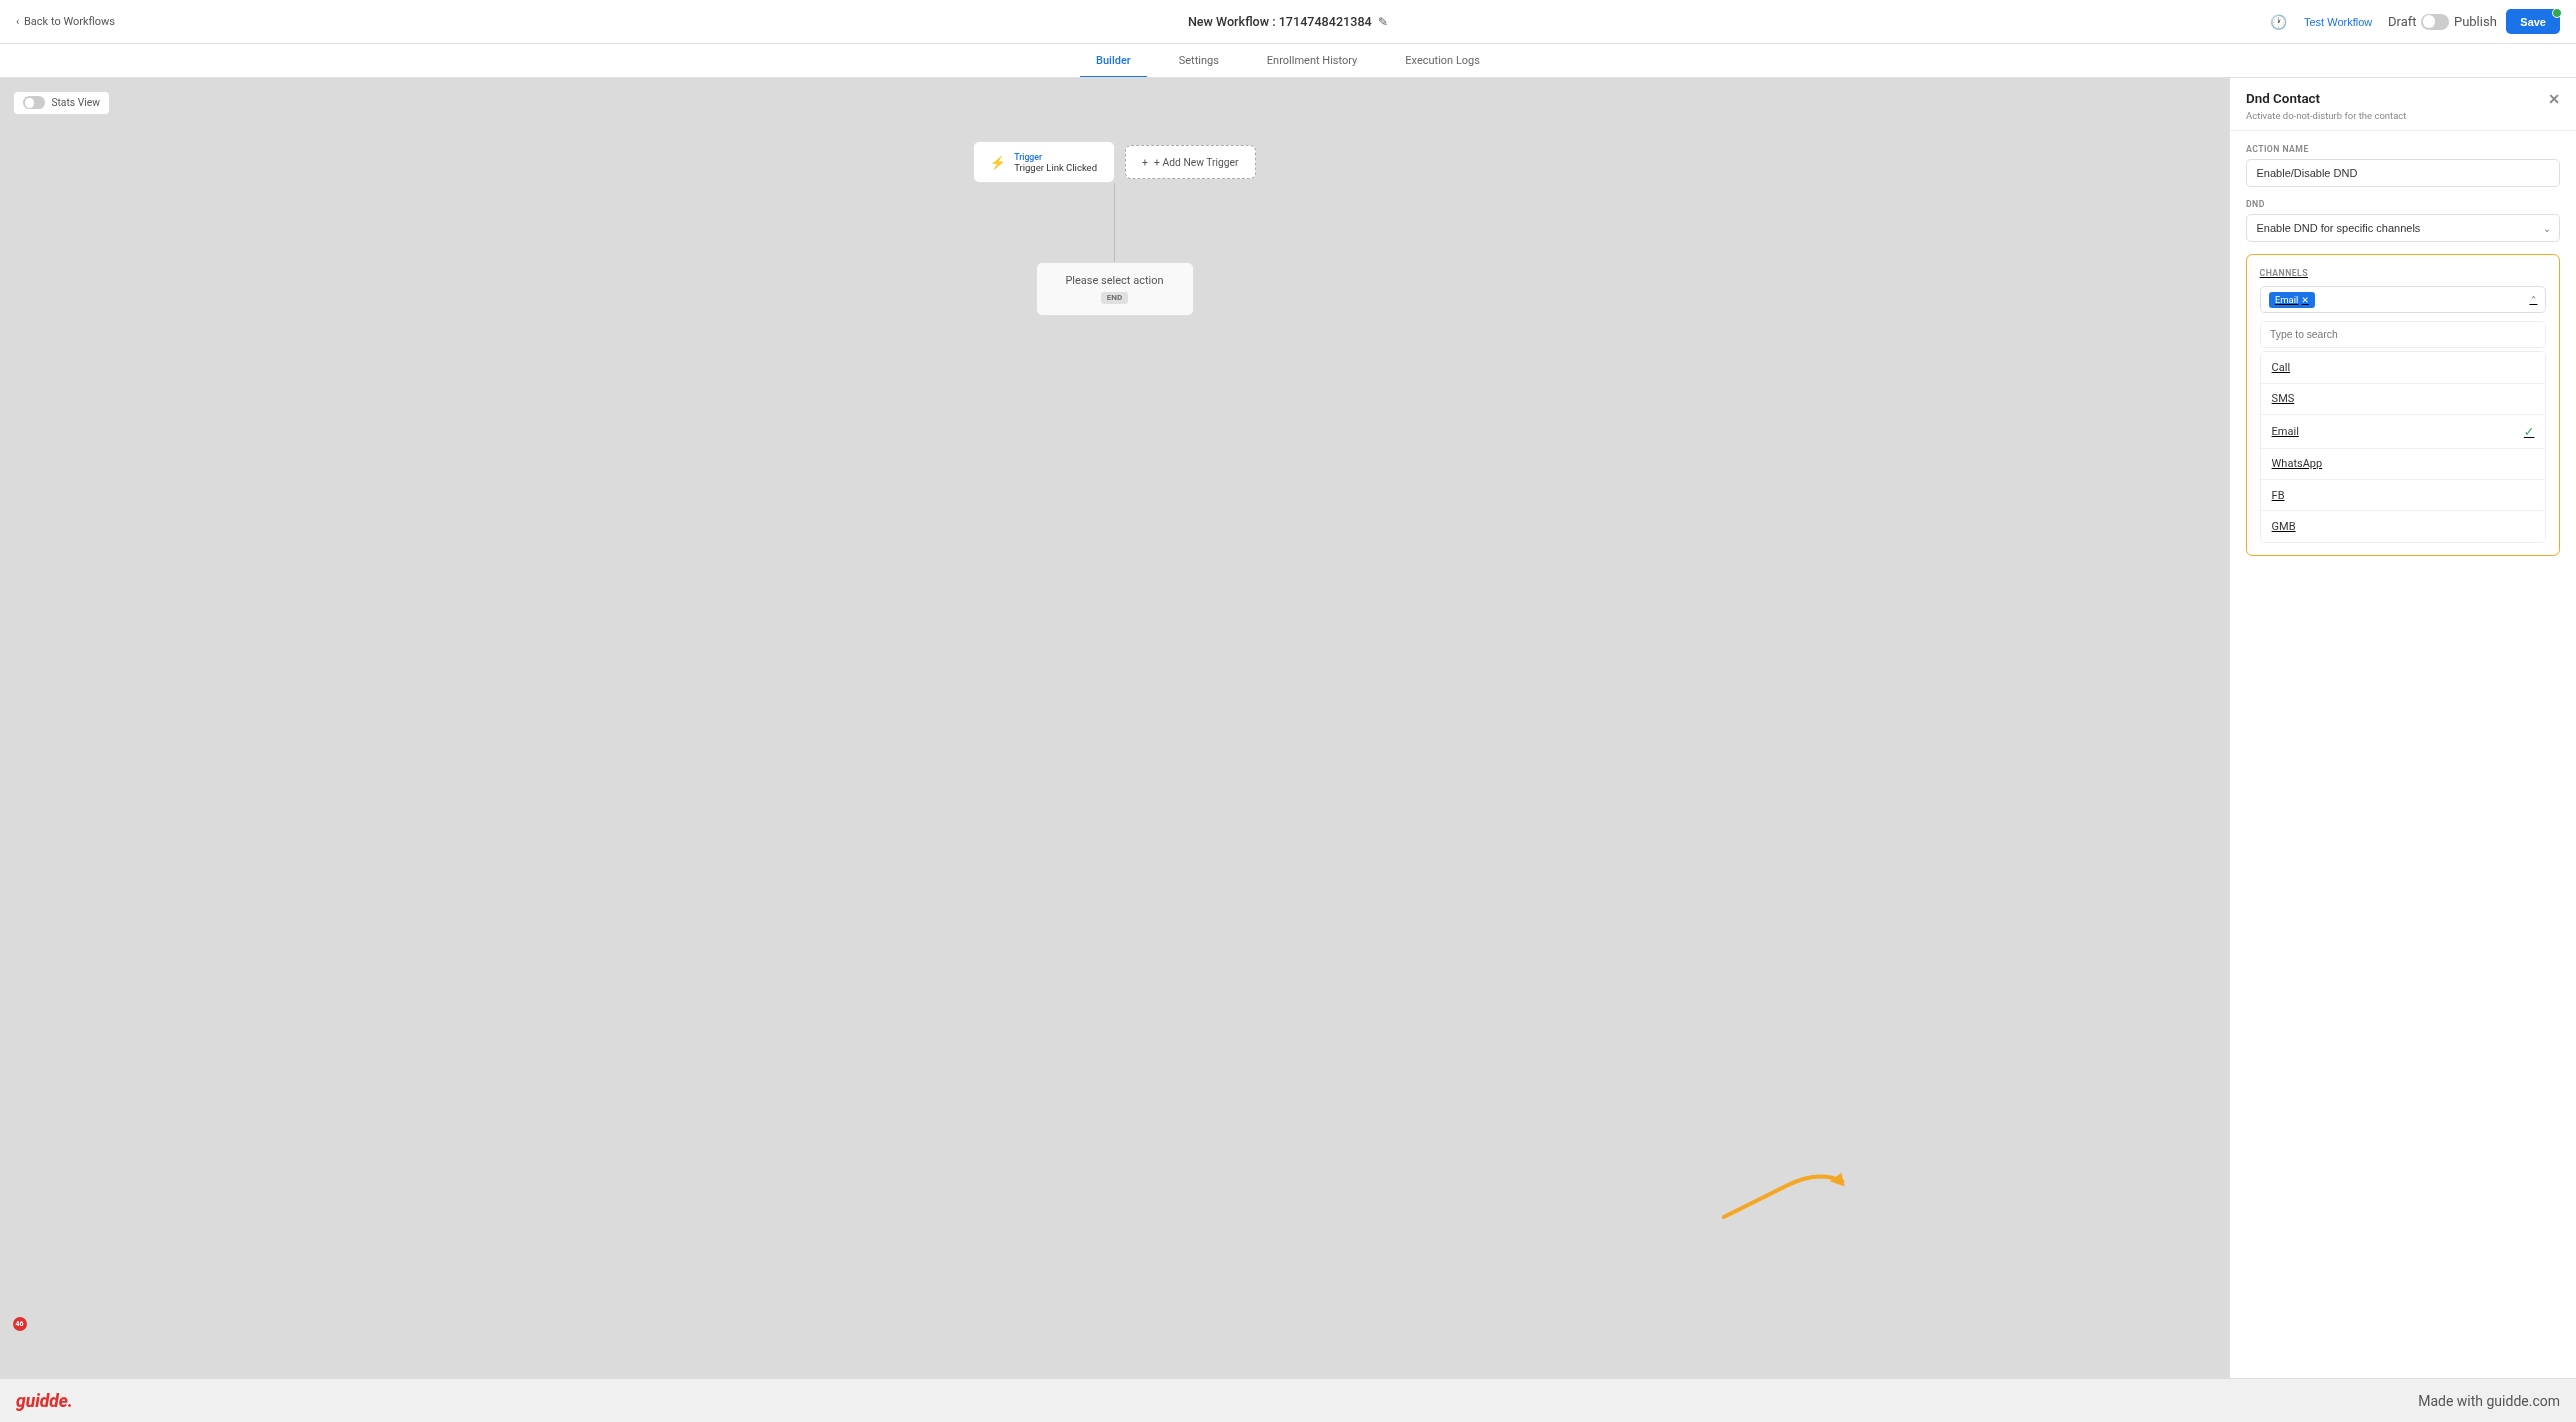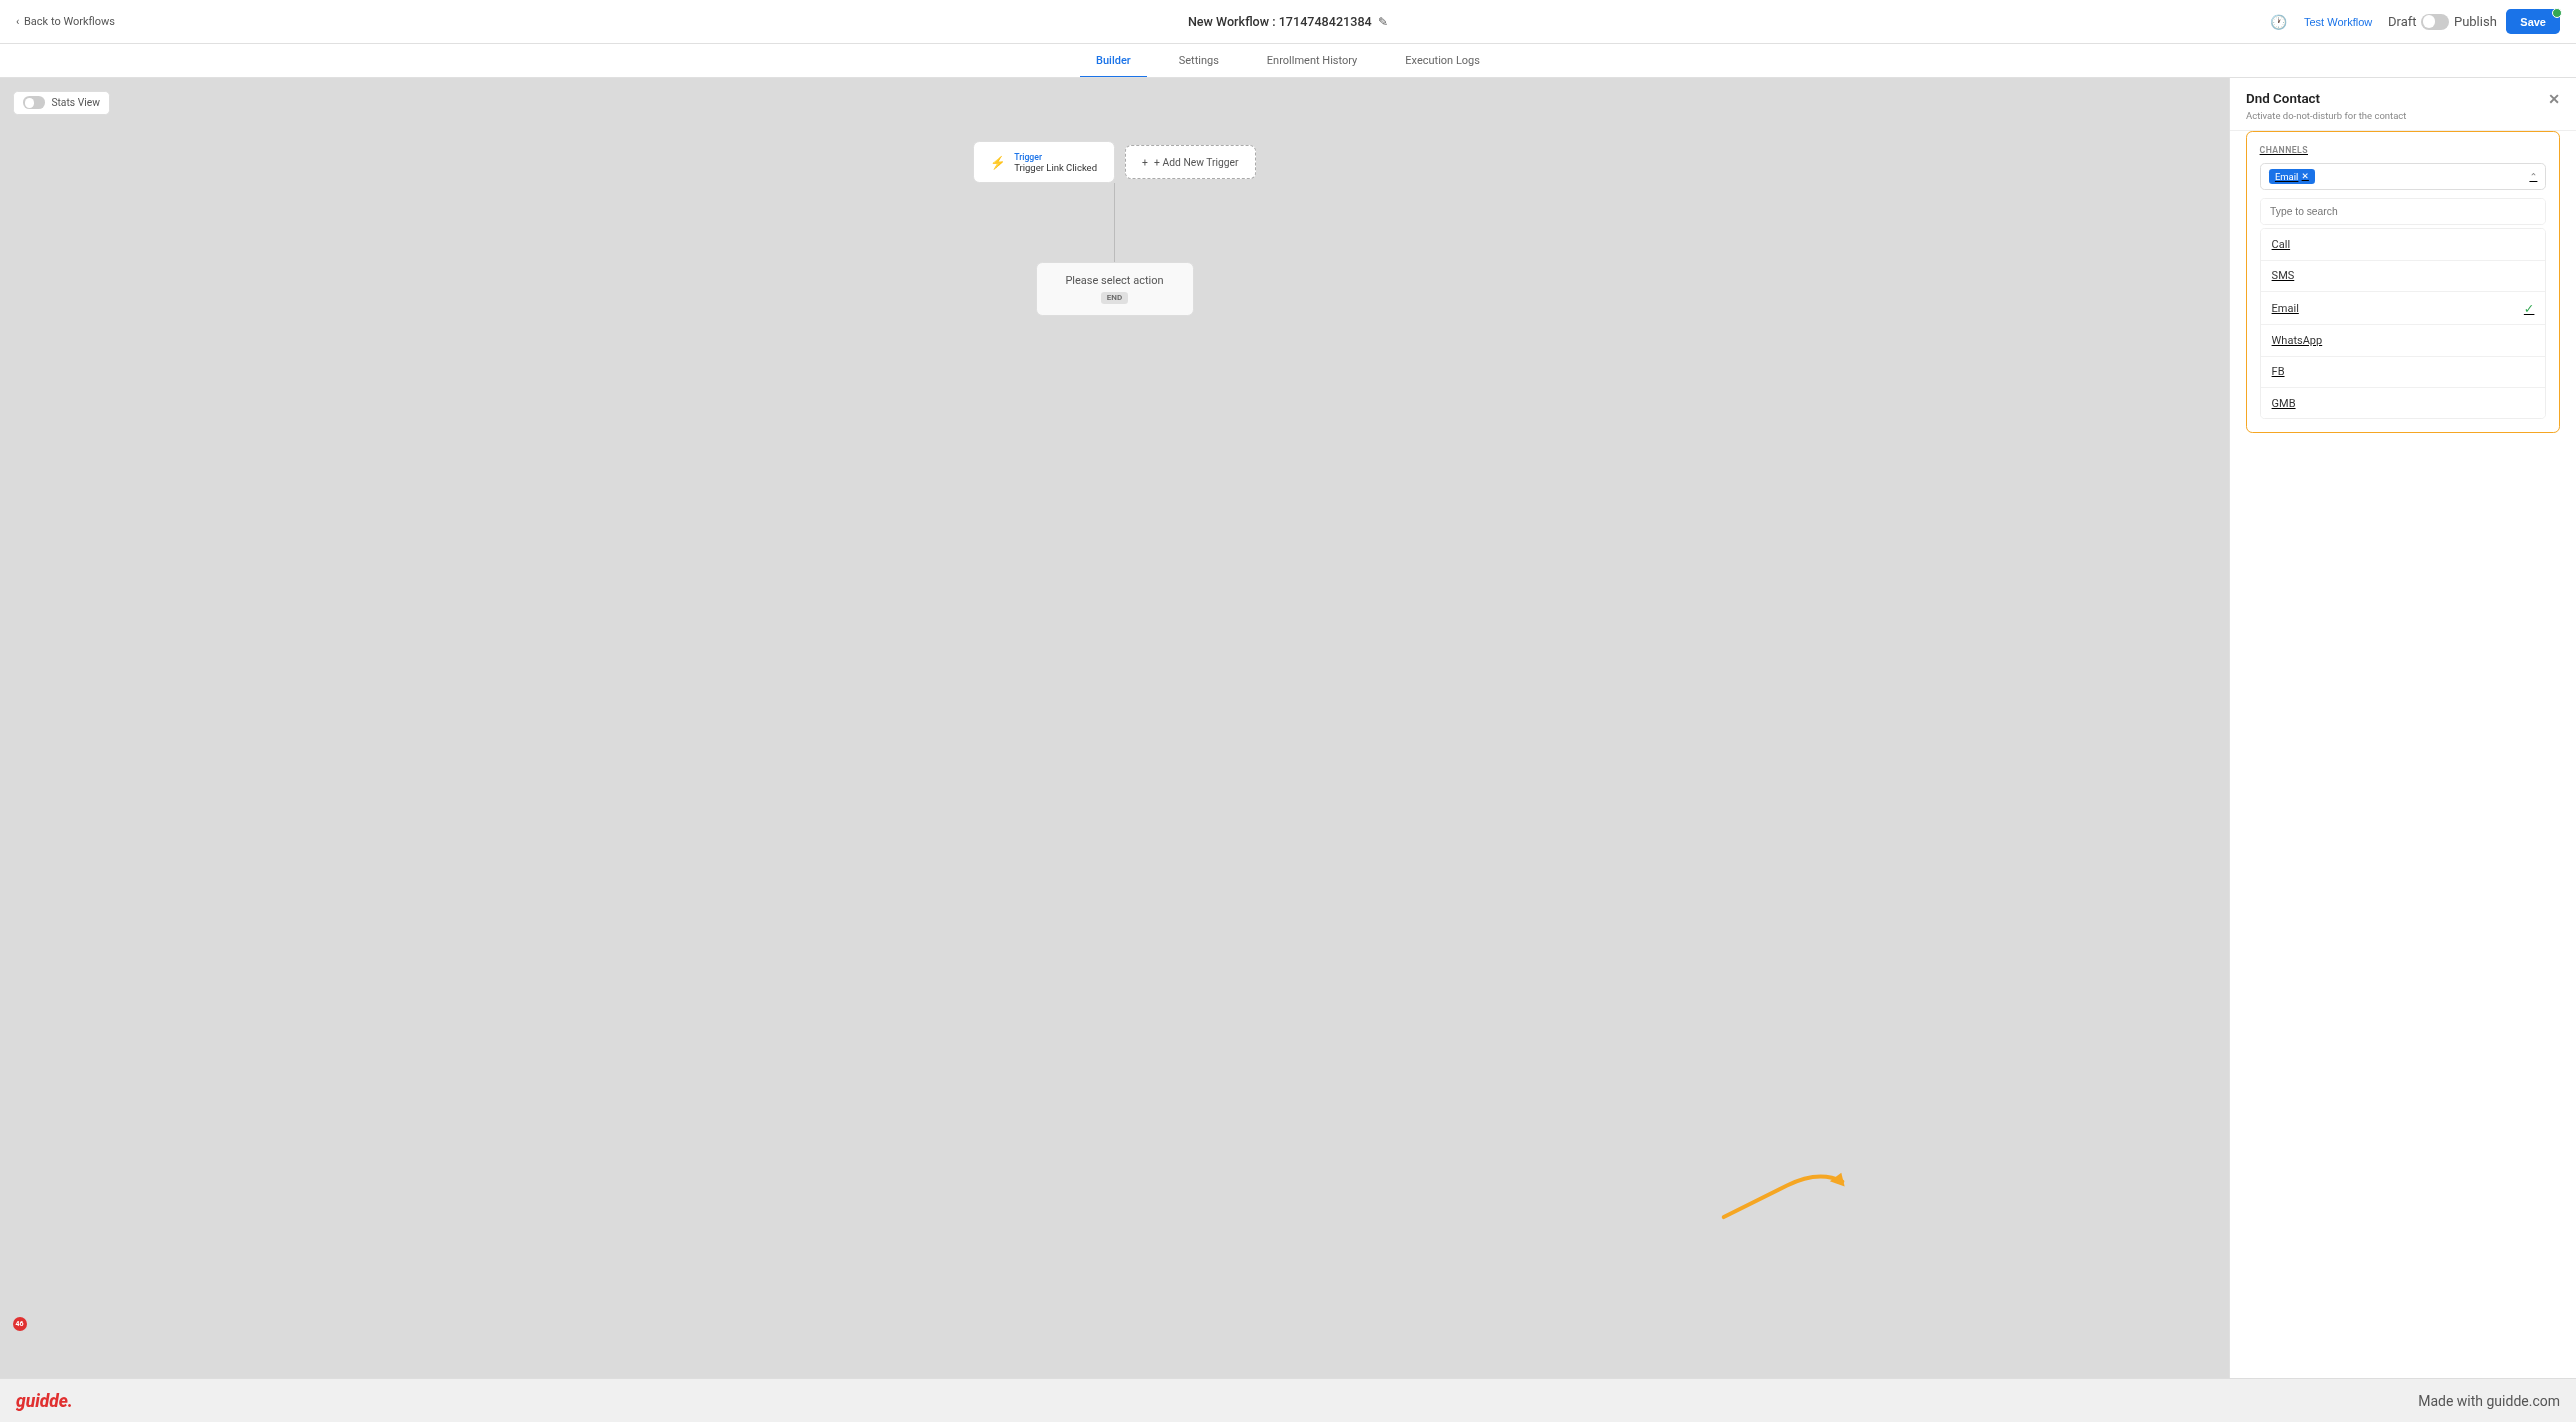--- a/index.html
+++ b/index.html
@@ -581,20 +581,36 @@
   <div class="right-panel">
 
     <div class="panel-header">
       <div class="panel-title">
         <span>Dnd Contact</span>
         <span class="close-icon">✕</span>
       </div>
       <div class="panel-subtitle">Activate do-not-disturb for the contact</div>
     </div>
 
+    <div class="panel-body">
+
+      <div class="field-group">
+        <label>ACTION NAME</label>
+        <input class="field-input" type="text" value="Enable/Disable DND" style="">
+      </div>
+
+      <div class="field-group">
+        <label>DND</label>
+        <div class="select-wrapper">
+          <select class="field-select">
+            <option>Enable DND for specific channels</option>
+          </select>
+        </div>
+      </div>
+    </div>
 
     <div class="channels-section">
       <div class="channels-label">CHANNELS</div>
 
       <div class="channels-select-box">
         <div style="display:flex;align-items:center;gap:4.7px;">
           <div class="email-chip">
             <span>Email</span>
             <span class="chip-close">✕</span>
           </div>

